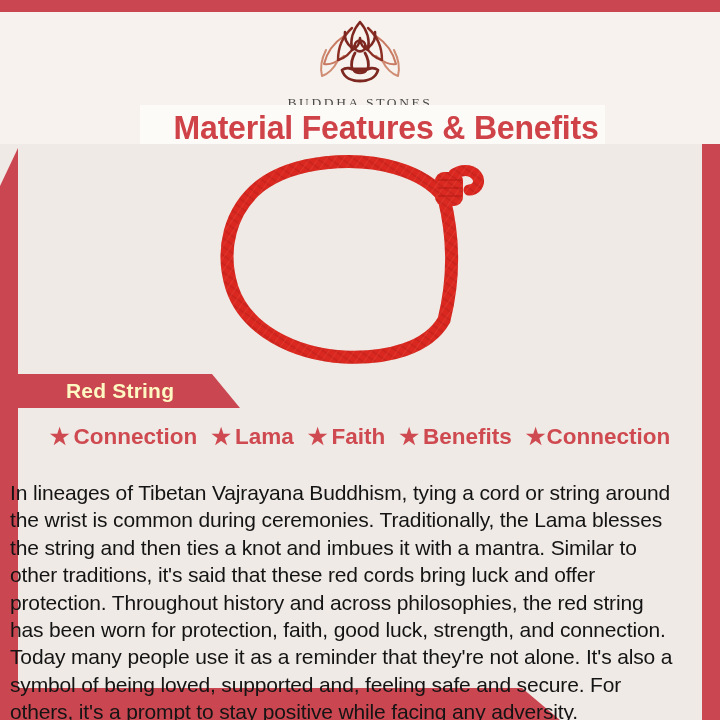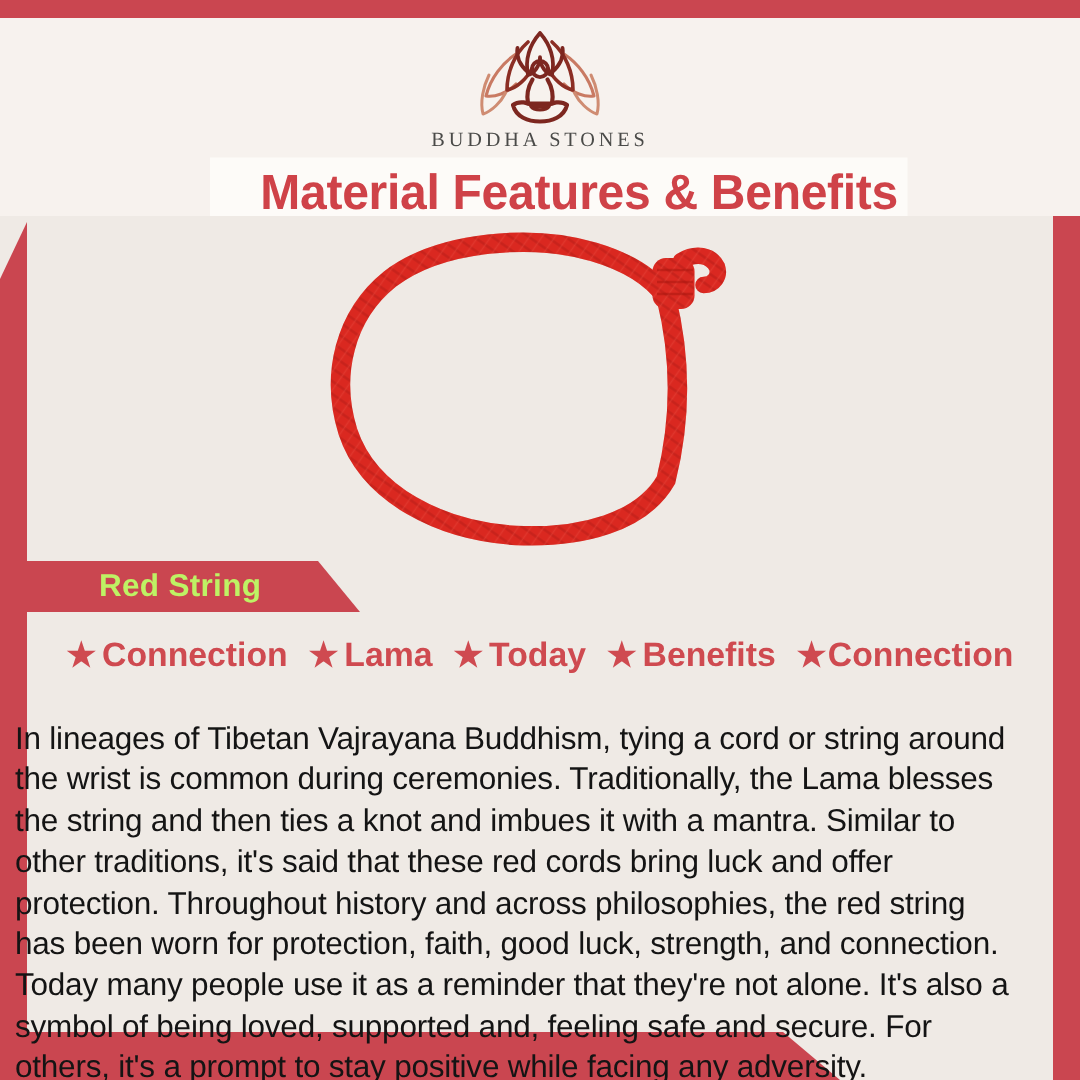--- a/index.html
+++ b/index.html
@@ -68,21 +68,21 @@
     left: 0; top: 6px;
     width: 720px;
     text-align: center;
   }
   .logo-mark {
     display: block;
     margin: 0 auto;
   }
   .logo-text {
     display: block;
-    margin-top: 1px;
+    margin-top: 11px;
     font-family: "Liberation Serif", serif;
     font-size: 13.5px;
     letter-spacing: 2.6px;
     color: #4a4a48;
     text-align: center;
   }
 
   .title-banner {
     position: absolute;
     left: 140px; top: 93px;
@@ -126,21 +126,21 @@
     position: absolute;
     left: 0; top: 374px;
     width: 240px; height: 34px;
     background: #ca4650;
     clip-path: polygon(0 0, 212px 0, 240px 34px, 0 34px);
     display: flex;
     align-items: center;
   }
   .ribbon-text {
     margin-left: 66px;
-    color: #bef264;
+    color: #fef9c3;
     font-size: 21px;
     font-weight: bold;
     font-family: "Liberation Sans Narrow", "Liberation Sans", sans-serif;
     letter-spacing: 0.2px;
   }
 
   
   .benefits {
     position: absolute;
     left: 18px; top: 418px;
@@ -276,21 +276,21 @@
     <span class="benefit">
       <span class="star">★</span>
       <span>Connection</span>
     </span>
     <span class="benefit">
       <span class="star">★</span>
       <span>Lama</span>
     </span>
     <span class="benefit">
       <span class="star">★</span>
-      <span>Today</span>
+      <span>Faith</span>
     </span>
     <span class="benefit">
       <span class="star">★</span>
       <span>Benefits</span>
     </span>
     <span class="benefit tight">
       <span class="star">★</span>
       <span>Connection</span>
     </span>
   </div>

